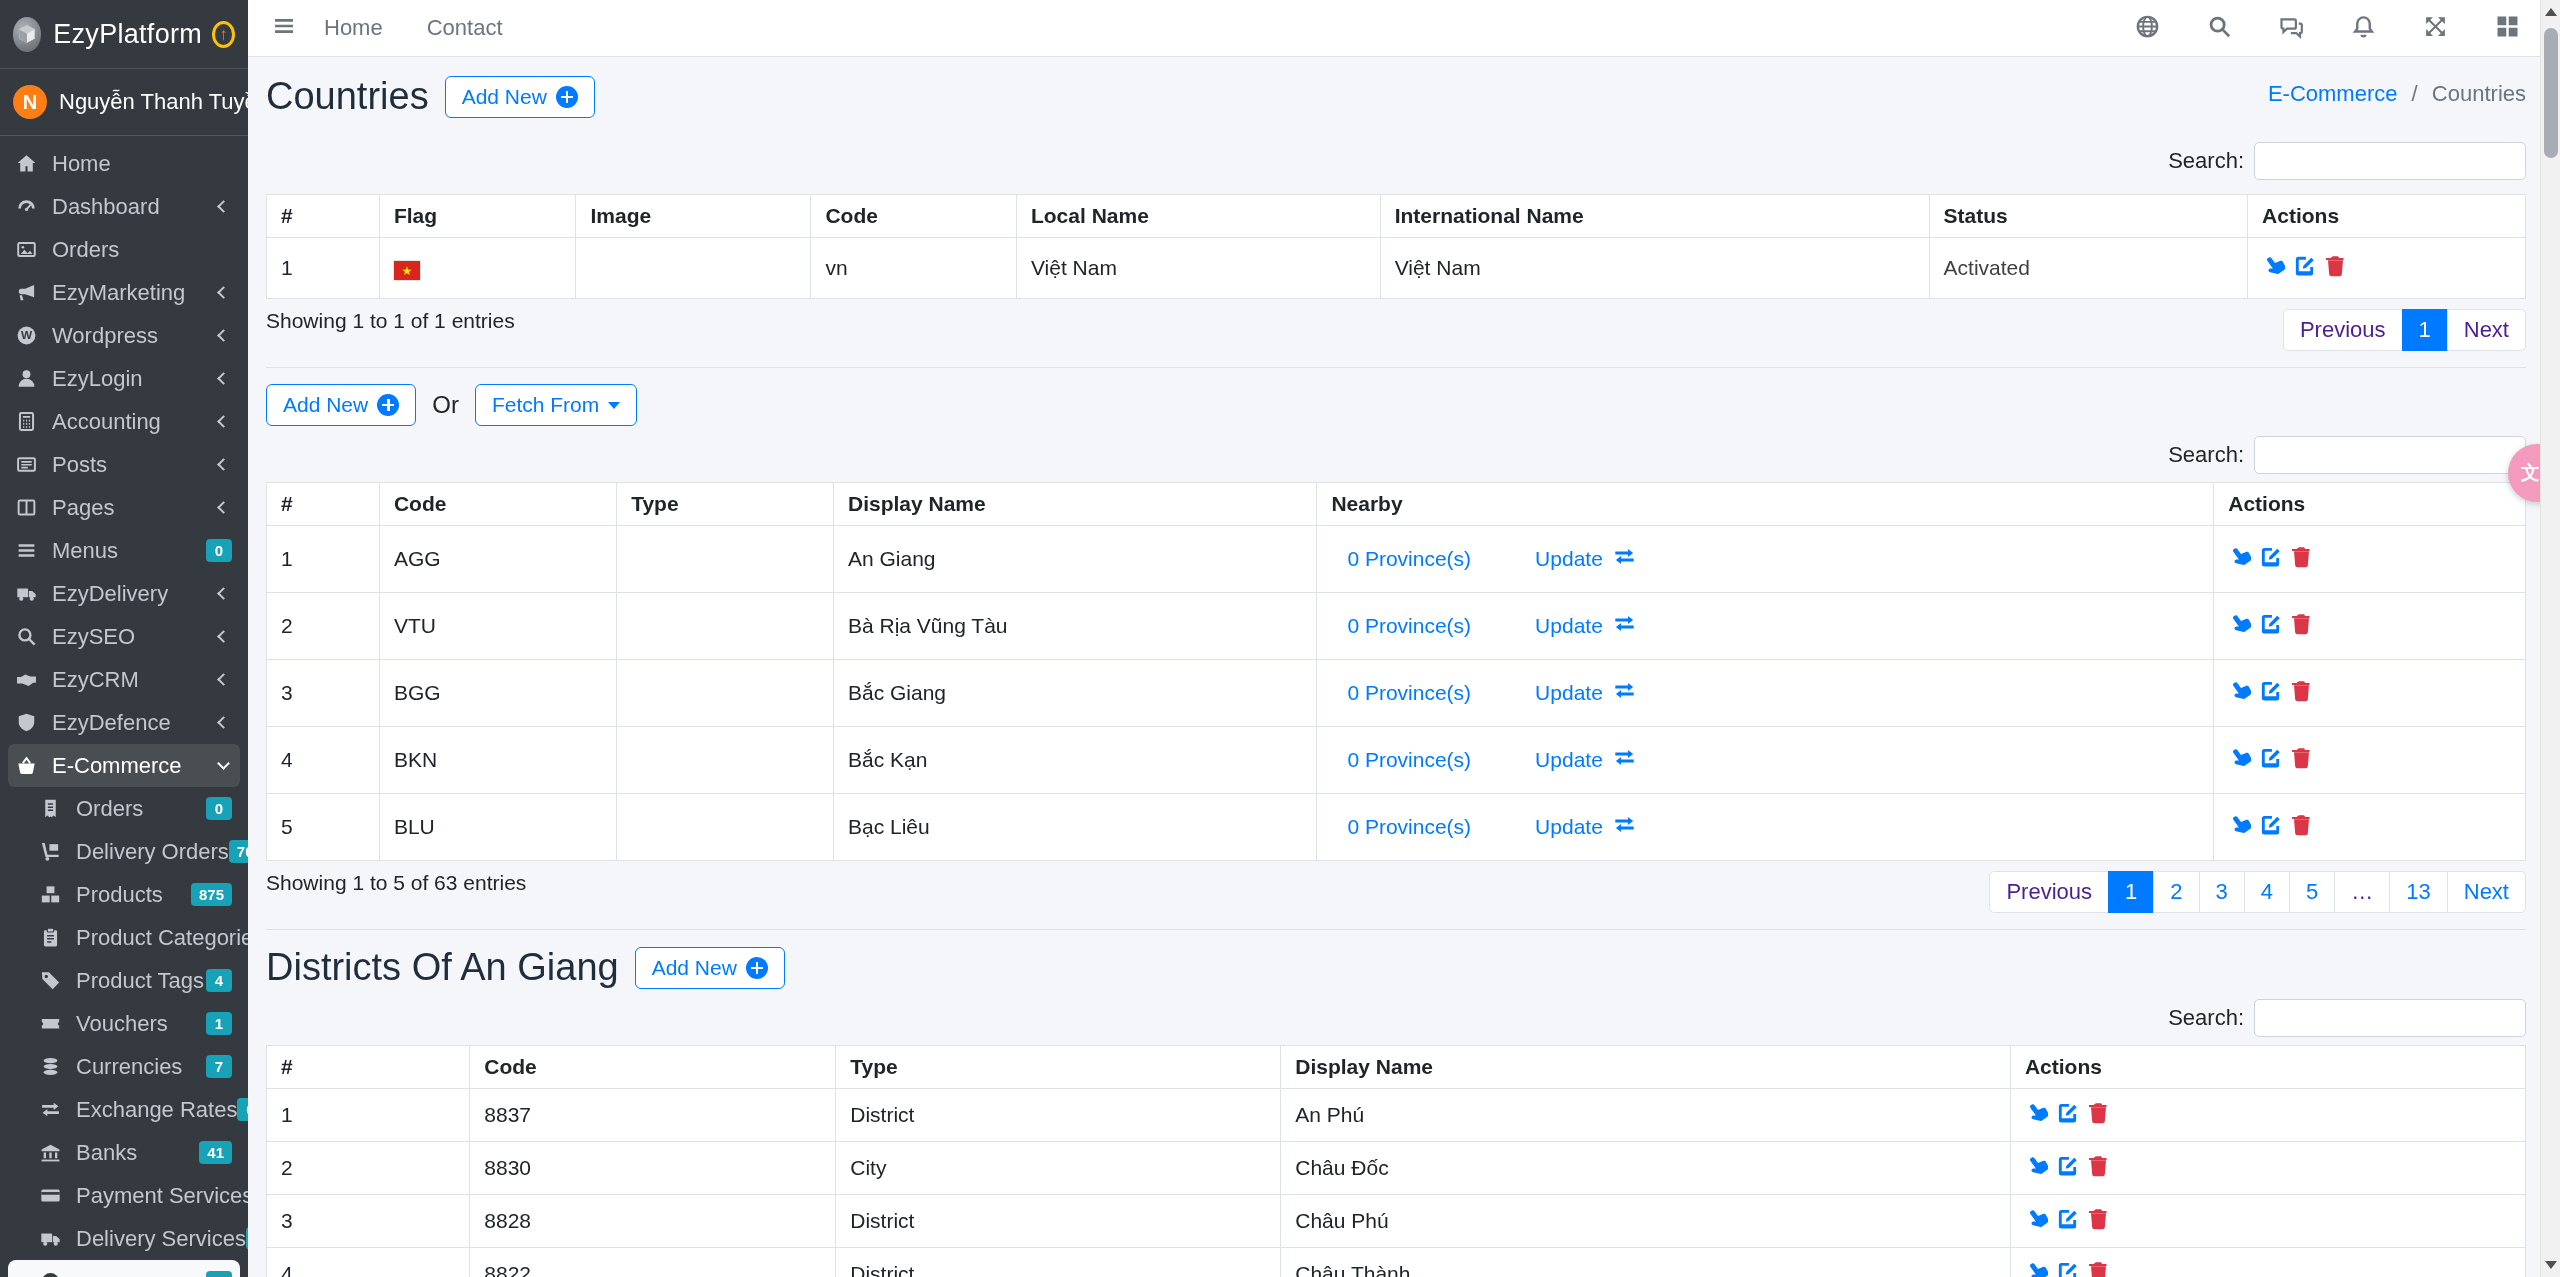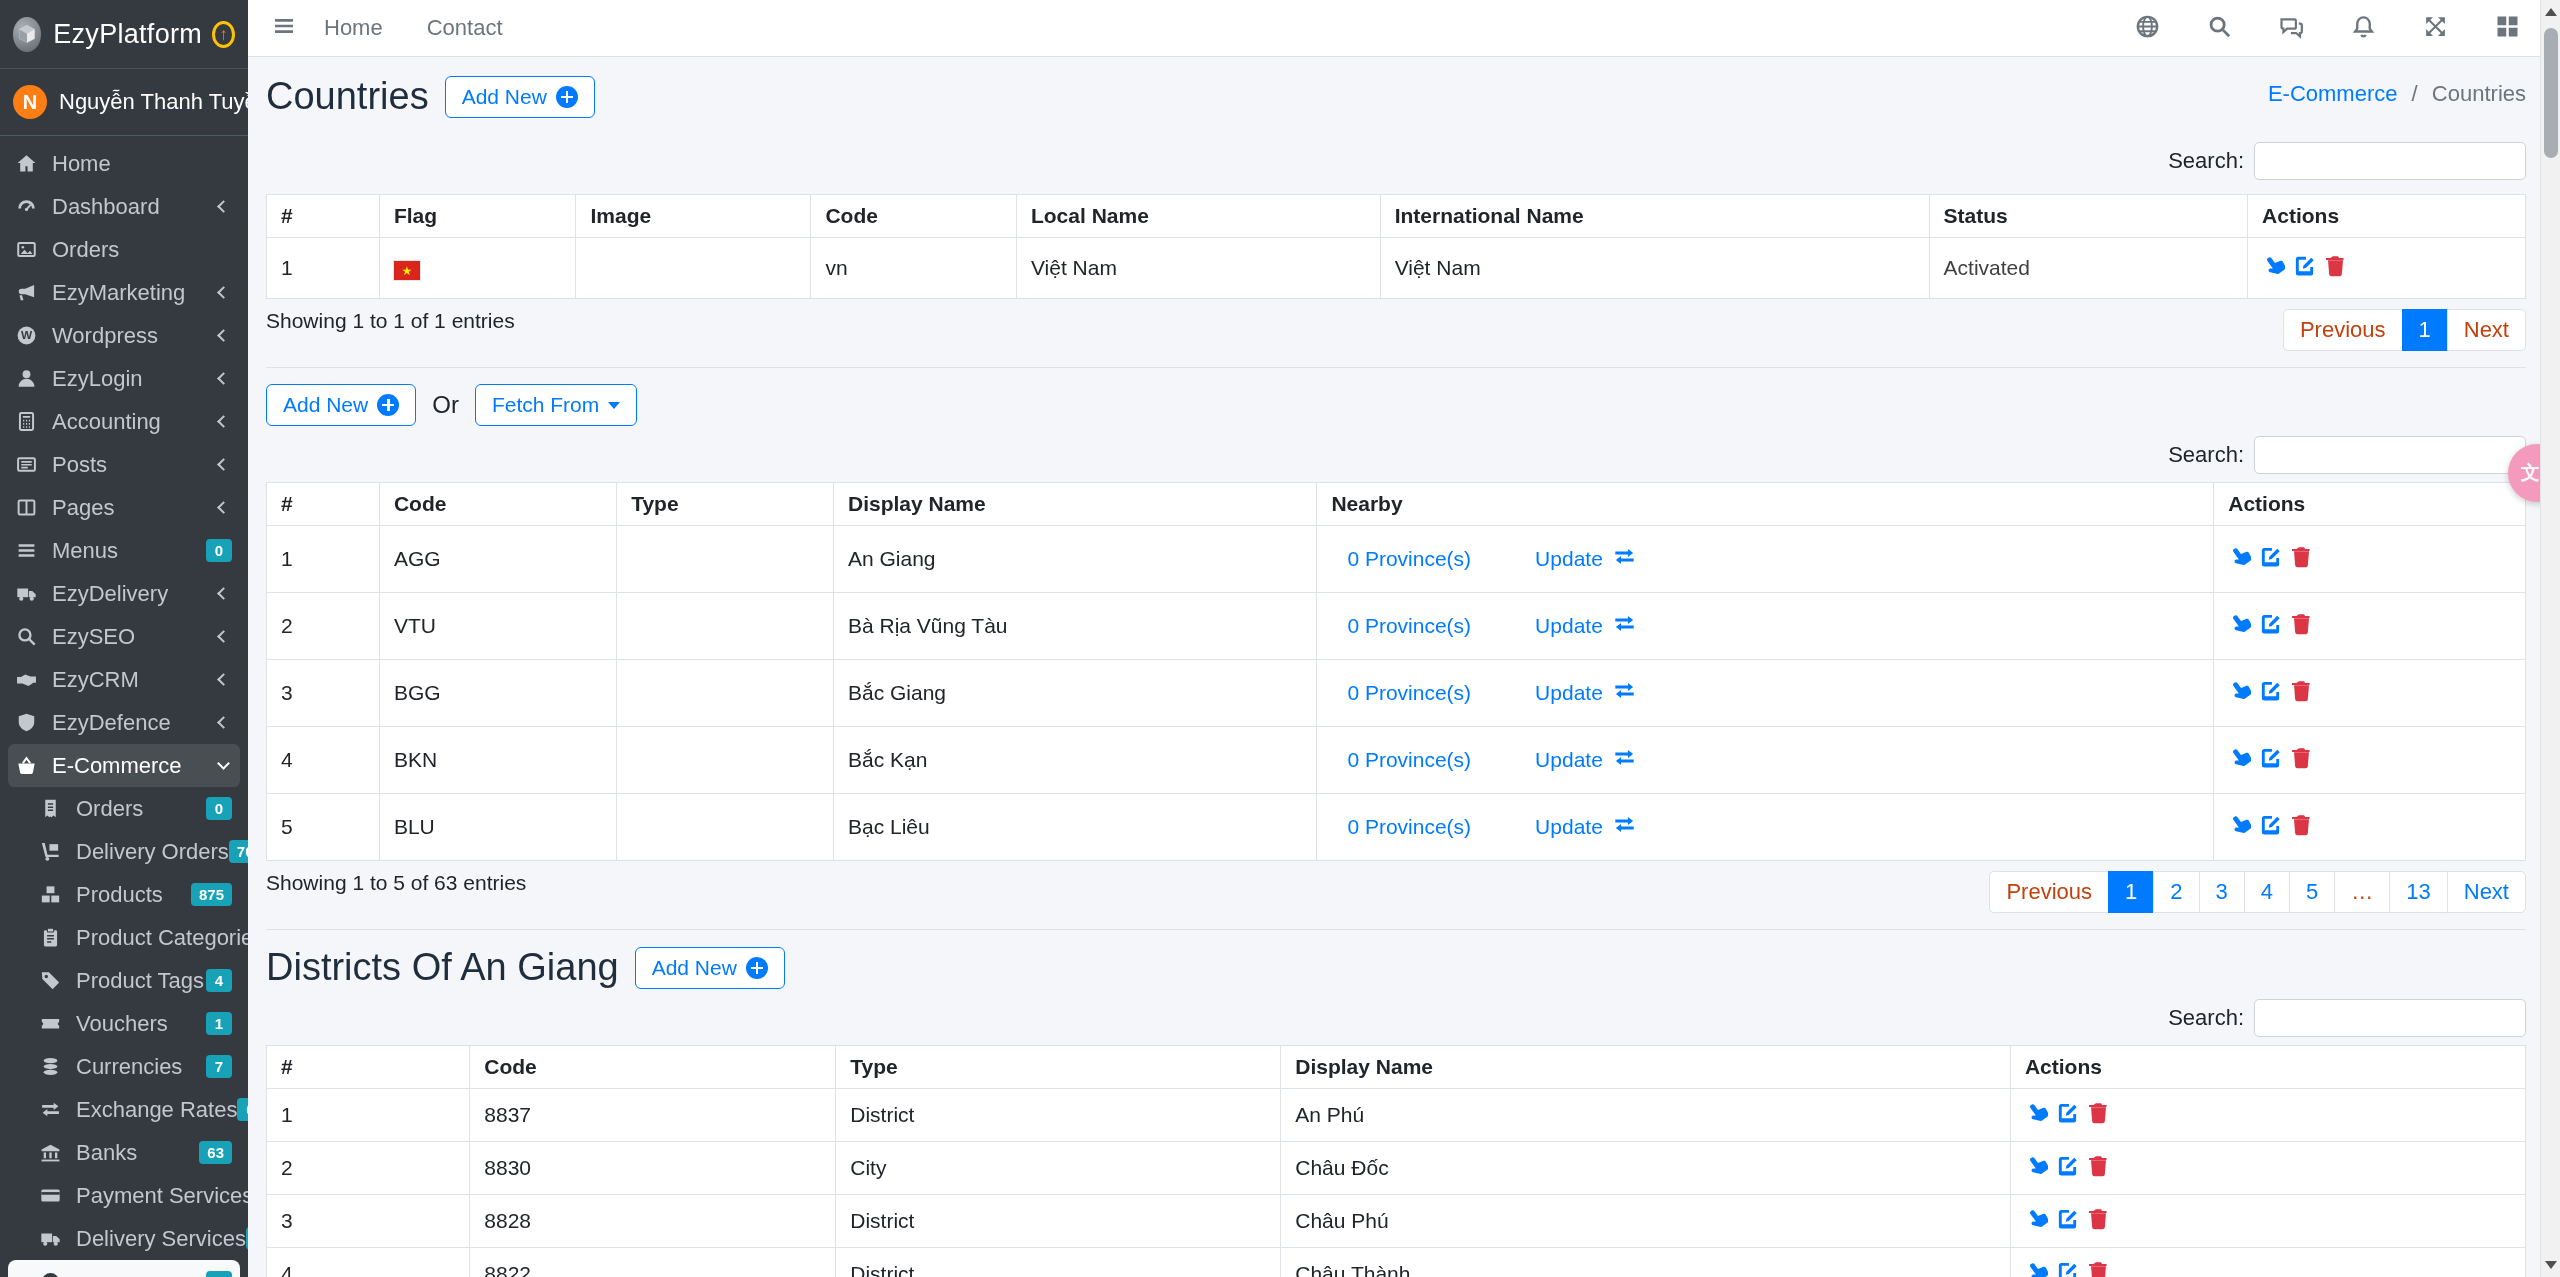--- a/index.html
+++ b/index.html
@@ -82,21 +82,21 @@
   .act-hand, .act-edit { color:#007bff; }
   .act-trash { color:#dc3545; }
 
   .table-footer { display:flex; align-items:flex-start; justify-content:space-between; margin:10px 0 0; }
   .showing { font-size:21px; color:#212529; }
   .pagination { display:flex; }
   .page-btn { min-width:44px; height:42px; padding:0 16px; display:flex; align-items:center; justify-content:center; background:#fff; border:1px solid #dee2e6; margin-left:-1px; font-size:22px; color:#007bff; }
   .page-btn:first-child { border-radius:5px 0 0 5px; margin-left:0; }
   .page-btn:last-child { border-radius:0 5px 5px 0; }
   .page-btn.active { background:#007bff; border-color:#007bff; color:#fff; }
-  .page-btn.muted { color:#c2410c; }
+  .page-btn.muted { color:#4c1d95; }
   hr.divider { border:none; border-top:1px solid #dee2e6; margin:16px 0; }
 
   
   .scrollbar { position:absolute; right:0; top:0; bottom:0; width:20px; background:#f1f1f1; border-left:1px solid #e2e2e2; z-index:8; }
   .sb-arrow-up { position:absolute; top:8px; left:4px; width:0; height:0; border-left:6px solid transparent; border-right:6px solid transparent; border-bottom:8px solid #505050; }
   .sb-arrow-down { position:absolute; bottom:8px; left:4px; width:0; height:0; border-left:6px solid transparent; border-right:6px solid transparent; border-top:8px solid #505050; }
   .sb-thumb { position:absolute; top:28px; left:3px; width:14px; height:130px; background:#a8adb3; border-radius:7px; }
 
   
   .translate-btn { position:absolute; left:2508px; top:444px; width:58px; height:58px; border-radius:50%; background:#f49bbd; color:#fff; display:flex; align-items:center; justify-content:center; font-size:19px; font-weight:bold; z-index:6; box-shadow:0 2px 6px rgba(0,0,0,.2); }
@@ -351,21 +351,21 @@
       </a>
       <a class="nav-link child">
         <span class="icon">
           <svg viewBox="0 0 16 16">
             <path fill="currentColor" d="M1.2 5.8L8 2l6.8 3.8V7H1.2z"></path>
             <path fill="currentColor" d="M2.8 8h1.8v4.4H2.8zM7.1 8h1.8v4.4H7.1zM11.4 8h1.8v4.4h-1.8z"></path>
             <path fill="currentColor" d="M1.2 13.4h13.6v1.4H1.2z"></path>
           </svg>
         </span>
         <span class="label">Banks</span>
-        <span class="badge">63</span>
+        <span class="badge">41</span>
       </a>
       <a class="nav-link child">
         <span class="icon">
           <svg viewBox="0 0 16 16">
             <rect x="1" y="3.4" width="14" height="9.2" rx="1.2" fill="currentColor"></rect>
             <rect x="1" y="5.4" width="14" height="2" fill="#343a40"></rect>
           </svg>
         </span>
         <span class="label">Payment Services</span>
       </a>

